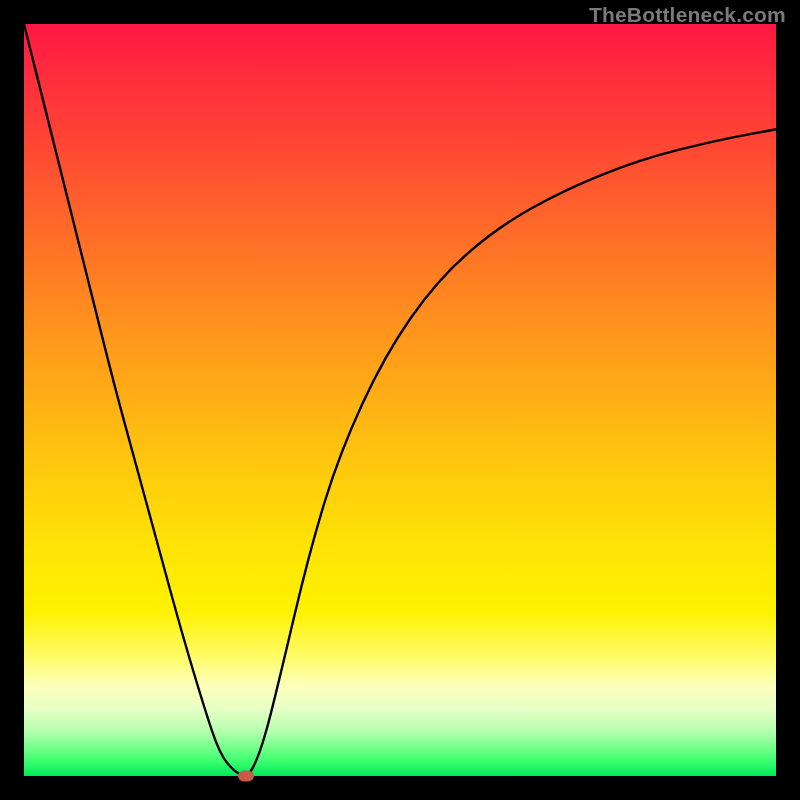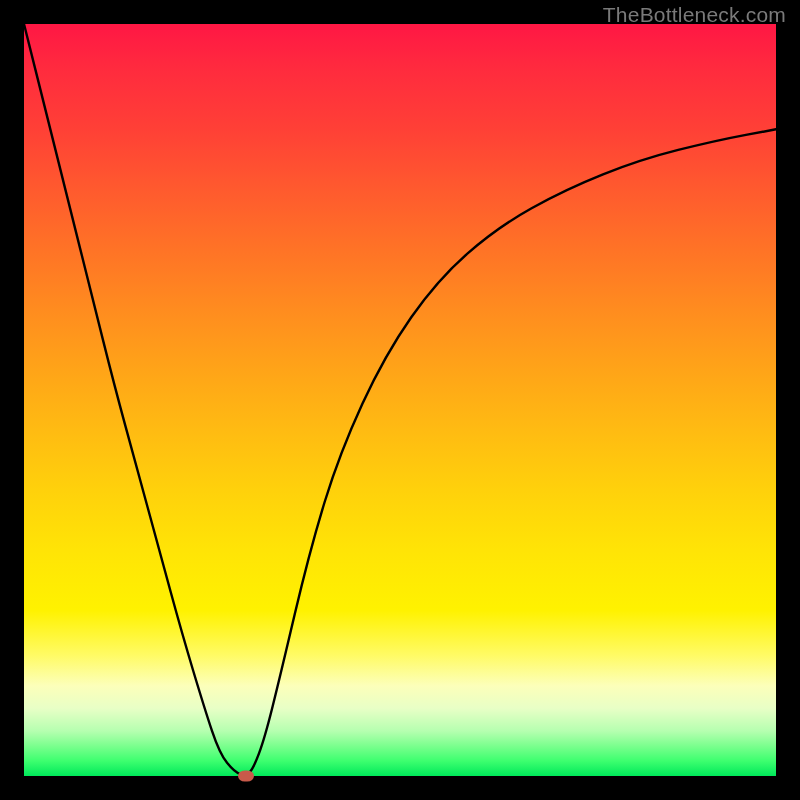--- a/index.html
+++ b/index.html
@@ -45,21 +45,21 @@
       #3dff6f 98%,
       #00e85a 100%
     );
   }
   .watermark {
     position: absolute;
     top: 3px;
     right: 14px;
     color: #7a7a7a;
     font-size: 21px;
-    font-weight: 400;
+    font-weight: 700;
     font-family: Arial, Helvetica, sans-serif;
     letter-spacing: 0.2px;
   }
   svg.curve {
     position: absolute;
     left: 0; top: 0;
     width: 752px;
     height: 752px;
     overflow: visible;
   }

